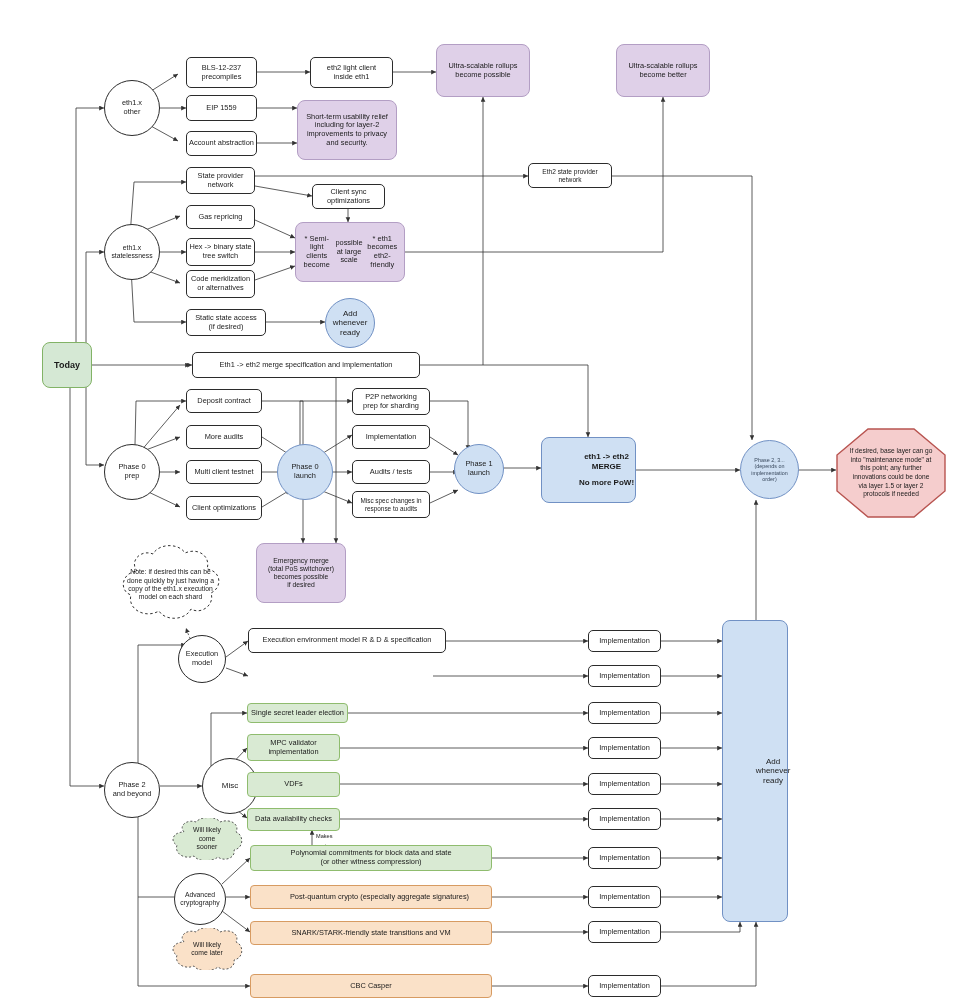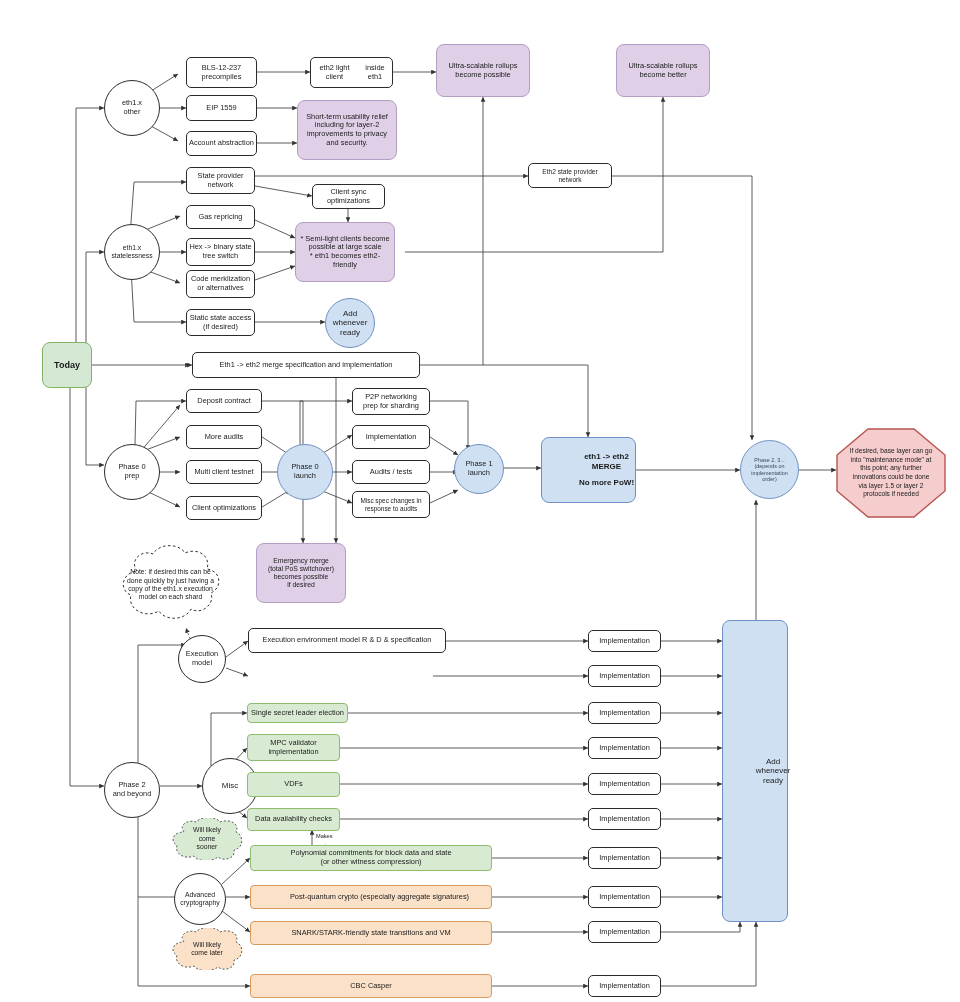--- a/index.html
+++ b/index.html
@@ -188,21 +188,21 @@
   </div>
 
   <div class="node rect" style="left:186px;top:95px;width:71px;height:26px;">
     <span>EIP 1559</span>
   </div>
 
   <div class="node rect" style="left:186px;top:131px;width:71px;height:25px;text-align:right;">
     <span>Account abstraction</span>
   </div>
 
-  <div class="node rect" style="left:310px;top:57px;width:83px;height:31px;">
+  <div class="node rect" style="left:310px;top:57px;width:83px;height:31px;flex-direction:column;">
     <span>eth2 light client</span>
     <span>inside eth1</span>
   </div>
 
   <div class="node purple" style="left:297px;top:100px;width:100px;height:60px;padding:4px 6px;">
     <span>Short-term usability relief including for layer-2 improvements to privacy and security.</span>
   </div>
 
   <div class="node purple" style="left:436px;top:44px;width:94px;height:53px;flex-direction:column;">
     <span>Ultra-scalable rollups</span>
@@ -231,31 +231,31 @@
   <div class="node rect" style="left:186px;top:238px;width:69px;height:28px;flex-direction:column;">
     <span>Hex -&gt; binary state</span>
     <span>tree switch</span>
   </div>
 
   <div class="node rect" style="left:186px;top:270px;width:69px;height:28px;flex-direction:column;">
     <span>Code merklization</span>
     <span>or alternatives</span>
   </div>
 
-  <div class="node rect" style="left:186px;top:309px;width:69px;height:27px;flex-direction:column;">
+  <div class="node rect" style="left:186px;top:309px;width:80px;height:27px;flex-direction:column;">
     <span>Static state access</span>
     <span>(if desired)</span>
   </div>
 
   <div class="node rect" style="left:312px;top:184px;width:73px;height:25px;flex-direction:column;">
     <span>Client sync</span>
     <span>optimizations</span>
   </div>
 
-  <div class="node purple" style="left:295px;top:222px;width:100px;height:60px;flex-direction:column;padding:0 3px;">
+  <div class="node purple" style="left:295px;top:222px;width:110px;height:60px;flex-direction:row;padding:0 3px;">
     <span>* Semi-light clients become</span>
     <span>possible at large scale</span>
     <span>* eth1 becomes eth2-friendly</span>
   </div>
 
   <div class="node bluecirc fs8" style="left:325px;top:298px;width:50px;height:50px;flex-direction:column;">
     <span>Add</span>
     <span>whenever</span>
     <span>ready</span>
   </div>

